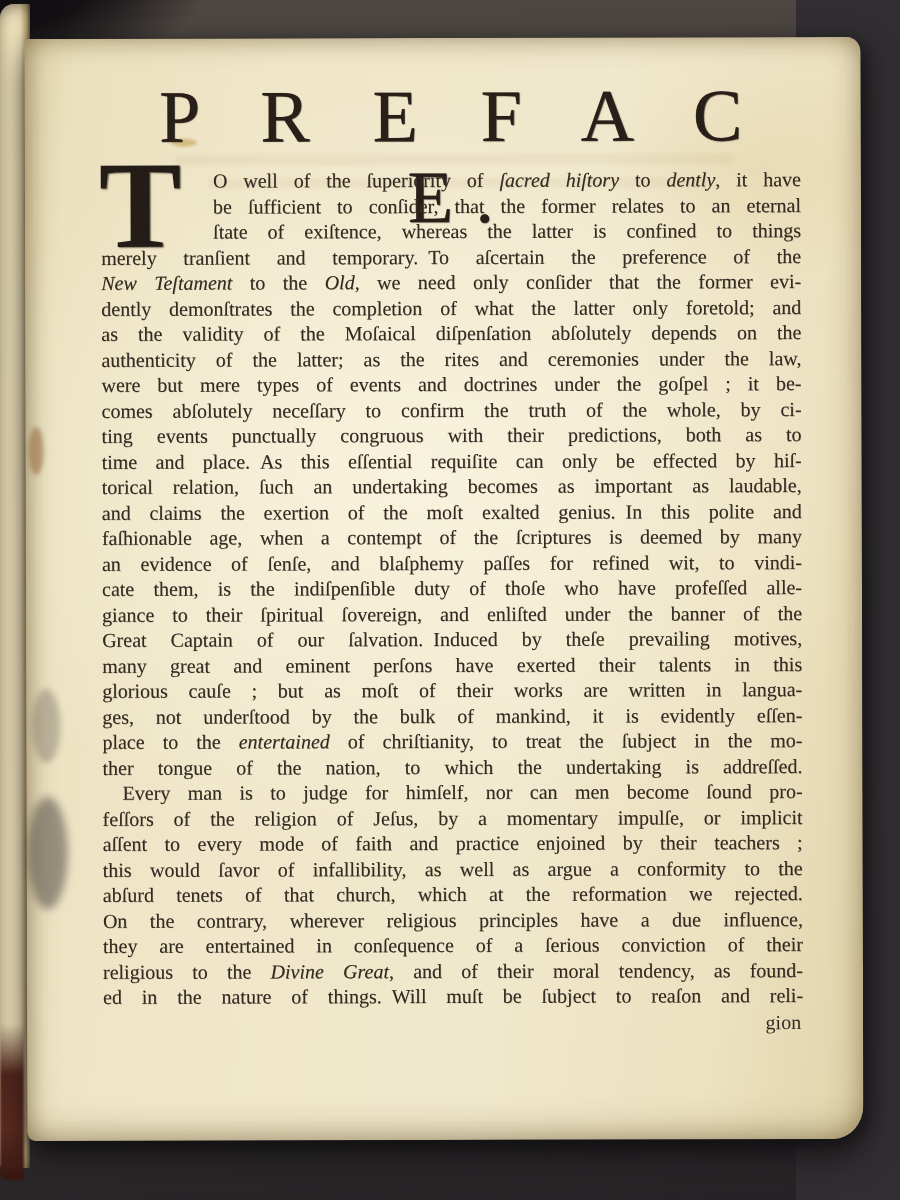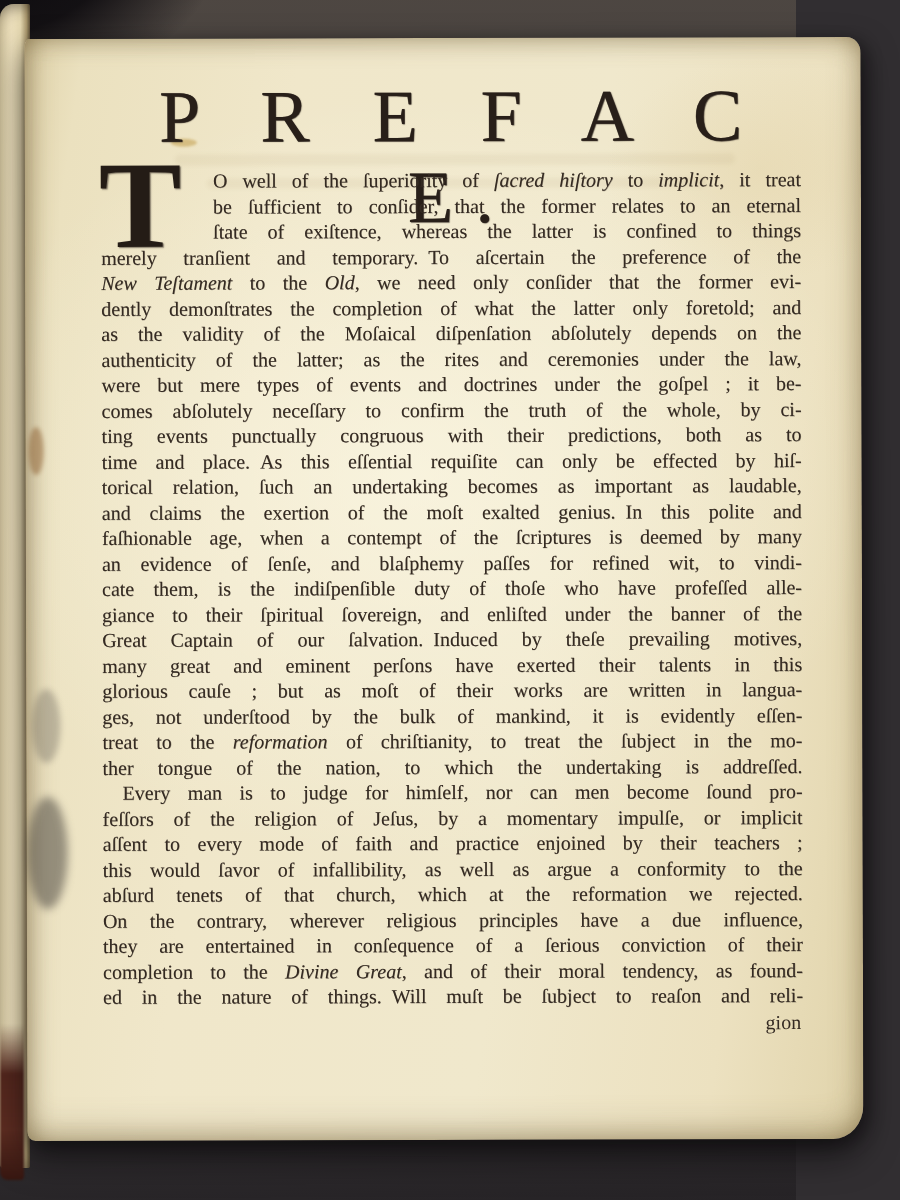--- a/index.html
+++ b/index.html
@@ -112,21 +112,21 @@
     <div class="ghost g1"></div>
     <div class="ghost g2"></div>
     <div class="stain stain-brown"></div>
     <div class="stain stain-top"></div>
     <div class="smudge s1"></div>
     <div class="smudge s2"></div>
     <h1 class="title">P R E F A C E.</h1>
     <div class="text-block">
       <div class="dropcap-letter">T</div>
       <div class="lines">
-          <div class="line dropcap"><span>O well of the ſuperiority of </span><em>ſacred hiſtory</em><span> to </span><em>implicit</em><span>, it treat</span></div>
+          <div class="line dropcap"><span>O well of the ſuperiority of </span><em>ſacred hiſtory</em><span> to </span><em>dently</em><span>, it have</span></div>
           <div class="line dropcap"><span>be ſufficient to conſider, that the former relates to an eternal</span></div>
           <div class="line dropcap"><span>ſtate of exiſtence, whereas the latter is confined to things</span></div>
           <div class="line"><span>merely tranſient and temporary. To aſcertain the preference of the</span></div>
           <div class="line"><em>New Teſtament</em><span> to the </span><em>Old</em><span>, we need only conſider that the former evi-</span></div>
           <div class="line"><span>dently demonſtrates the completion of what the latter only foretold; and</span></div>
           <div class="line"><span>as the validity of the Moſaical diſpenſation abſolutely depends on the</span></div>
           <div class="line"><span>authenticity of the latter; as the rites and ceremonies under the law,</span></div>
           <div class="line"><span>were but mere types of events and doctrines under the goſpel ; it be-</span></div>
           <div class="line"><span>comes abſolutely neceſſary to confirm the truth of the whole, by ci-</span></div>
           <div class="line"><span>ting events punctually congruous with their predictions, both as to</span></div>
@@ -134,28 +134,28 @@
           <div class="line"><span>torical relation, ſuch an undertaking becomes as important as laudable,</span></div>
           <div class="line"><span>and claims the exertion of the moſt exalted genius. In this polite and</span></div>
           <div class="line"><span>faſhionable age, when a contempt of the ſcriptures is deemed by many</span></div>
           <div class="line"><span>an evidence of ſenſe, and blaſphemy paſſes for refined wit, to vindi-</span></div>
           <div class="line"><span>cate them, is the indiſpenſible duty of thoſe who have profeſſed alle-</span></div>
           <div class="line"><span>giance to their ſpiritual ſovereign, and enliſted under the banner of the</span></div>
           <div class="line"><span>Great Captain of our ſalvation. Induced by theſe prevailing motives,</span></div>
           <div class="line"><span>many great and eminent perſons have exerted their talents in this</span></div>
           <div class="line"><span>glorious cauſe ; but as moſt of their works are written in langua-</span></div>
           <div class="line"><span>ges, not underſtood by the bulk of mankind, it is evidently eſſen-</span></div>
-          <div class="line"><span>treat to the </span><em>reformation</em><span> of chriſtianity, to treat the ſubject in the mo-</span></div>
+          <div class="line"><span>place to the </span><em>entertained</em><span> of chriſtianity, to treat the ſubject in the mo-</span></div>
           <div class="line"><span>ther tongue of the nation, to which the undertaking is addreſſed.</span></div>
           <div class="line indent"><span>Every man is to judge for himſelf, nor can men become ſound pro-</span></div>
           <div class="line"><span>feſſors of the religion of Jeſus, by a momentary impulſe, or implicit</span></div>
           <div class="line"><span>aſſent to every mode of faith and practice enjoined by their teachers ;</span></div>
           <div class="line"><span>this would ſavor of infallibility, as well as argue a conformity to the</span></div>
           <div class="line"><span>abſurd tenets of that church, which at the reformation we rejected.</span></div>
           <div class="line"><span>On the contrary, wherever religious principles have a due influence,</span></div>
           <div class="line"><span>they are entertained in conſequence of a ſerious conviction of their</span></div>
-          <div class="line"><span>completion to the </span><em>Divine Great</em><span>, and of their moral tendency, as found-</span></div>
+          <div class="line"><span>religious to the </span><em>Divine Great</em><span>, and of their moral tendency, as found-</span></div>
           <div class="line"><span>ed in the nature of things. Will muſt be ſubject to reaſon and reli-</span></div>
         </div>
       <div class="catchword">gion</div>
     </div>
   </div>
 </div>
 
 </body></html>

